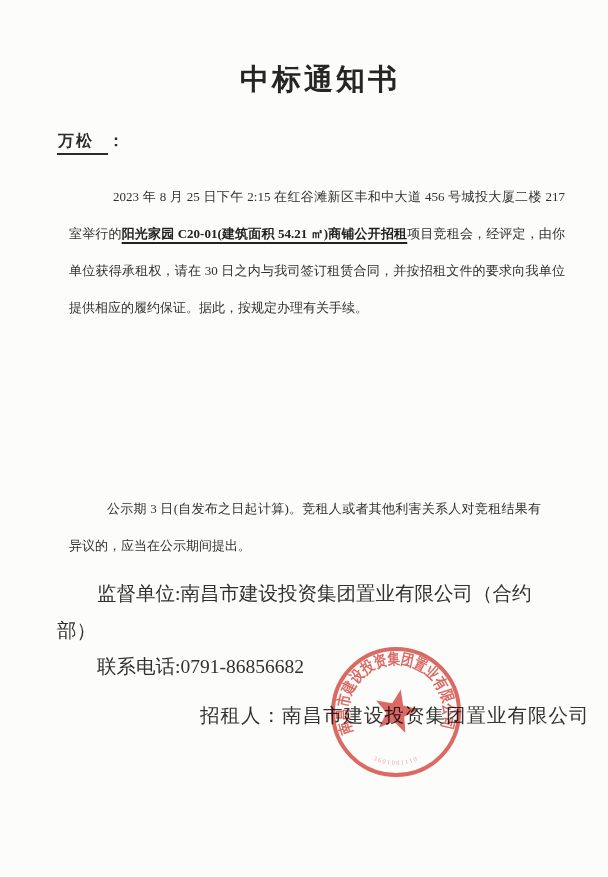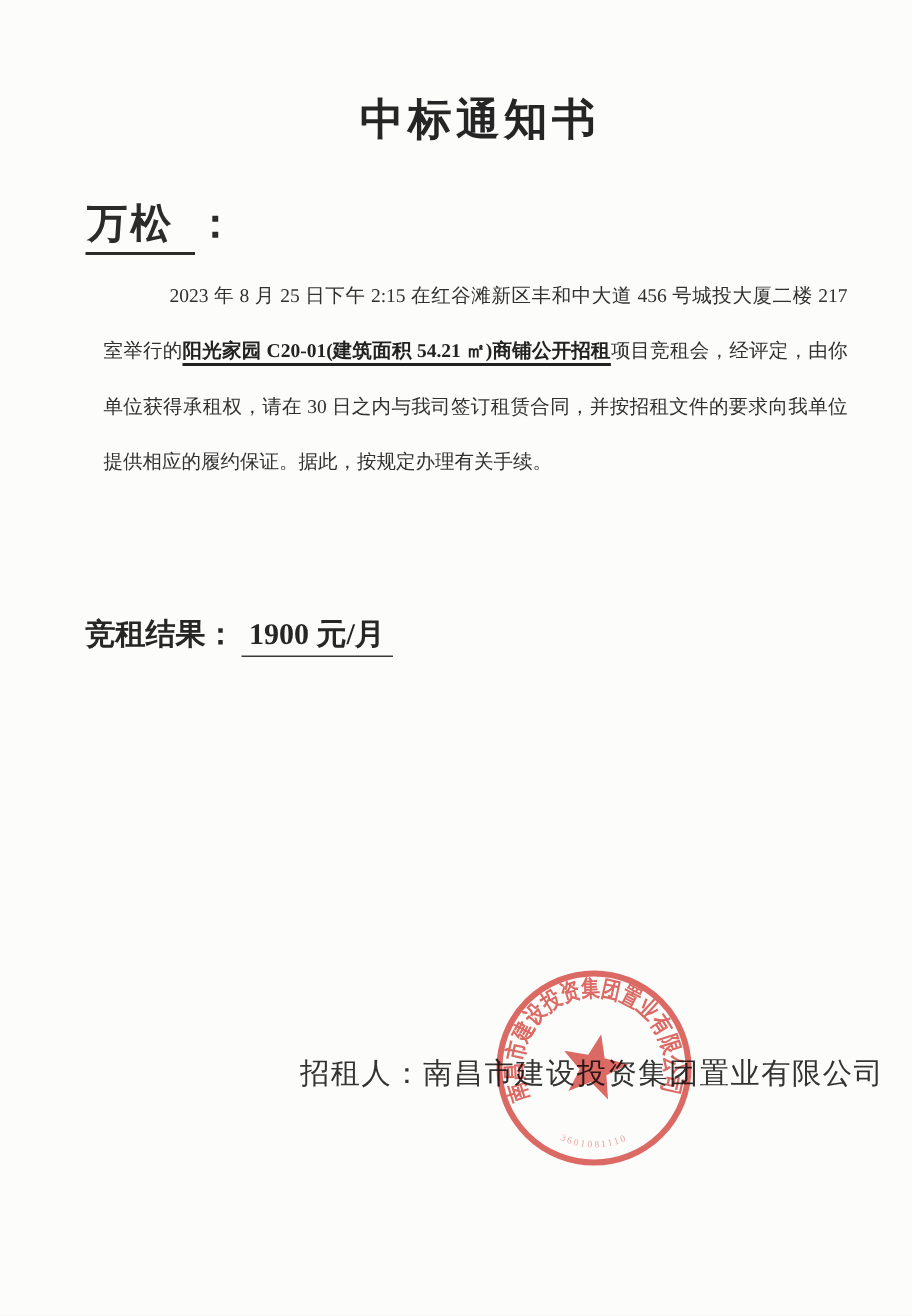--- a/index.html
+++ b/index.html
@@ -15,21 +15,21 @@
     background:#fcfcfb;
     color:#2e2e2e;
   }
   .title{
     position:absolute;top:44px;left:0;width:608px;
     margin:16px;text-align:center;
     font-size:29px;font-weight:bold;letter-spacing:3px;color:#252525;
   }
   .addressee{
     position:absolute;top:131px;left:57px;
-    font-size:27px;font-weight:bold;color:#2b2b2b;
+    font-size:16px;font-weight:bold;color:#2b2b2b;
   }
   .addr-name{
     display:inline-block;
     border-bottom:2px solid #2b2b2b;
     padding:0 14px 1px 1px;
     letter-spacing:2px;
   }
   .para{
     margin:12px;text-align:justify;
     font-size:13px;line-height:37px;color:#303030;
@@ -88,24 +88,26 @@
   <h1 class="title">中标通知书</h1>
 
   <div class="addressee">
     <span class="addr-name">万松</span><span>：</span>
   </div>
 
   <p class="para para1">
     <span>2023 年 8 月 25 日下午 2:15 在红谷滩新区丰和中大道 456 号城投大厦二楼 217 室举行的</span><span class="hl">阳光家园 C20-01(建筑面积 54.21 ㎡)商铺公开招租</span><span>项目竞租会，经评定，由你单位获得承租权，请在 30 日之内与我司签订租赁合同，并按招租文件的要求向我单位提供相应的履约保证。据此，按规定办理有关手续。</span>
   </p>
 
-  <div class="result">
-    <span>竞租结果：</span><span class="result-value"> 1900 元/月 </span>
+
+  <div class="notice">
+    <p class="para para2">公示期 3 日(自发布之日起计算)。竞租人或者其他利害关系人对竞租结果有异议的，应当在公示期间提出。</p>
+    <p class="line">监督单位:南昌市建设投资集团置业有限公司（合约部）</p>
+    <p class="line">联系电话:0791-86856682</p>
   </div>
-
 
   <div class="sig-line sig-lessor">
     <span>招租人：</span><span>南昌市建设投资集团置业有限公司</span>
   </div>
 
 
   <svg class="stamp" viewBox="0 0 160 160" aria-hidden="true">
     <defs>
       <path id="sealArcTop" d="M 36.5,100.3 A 48,48 0 1 1 123.5,100.3" fill="none"></path>
       <path id="sealArcBottom" d="M 36.6,110.4 A 53,53 0 0 0 123.4,110.4" fill="none"></path>

